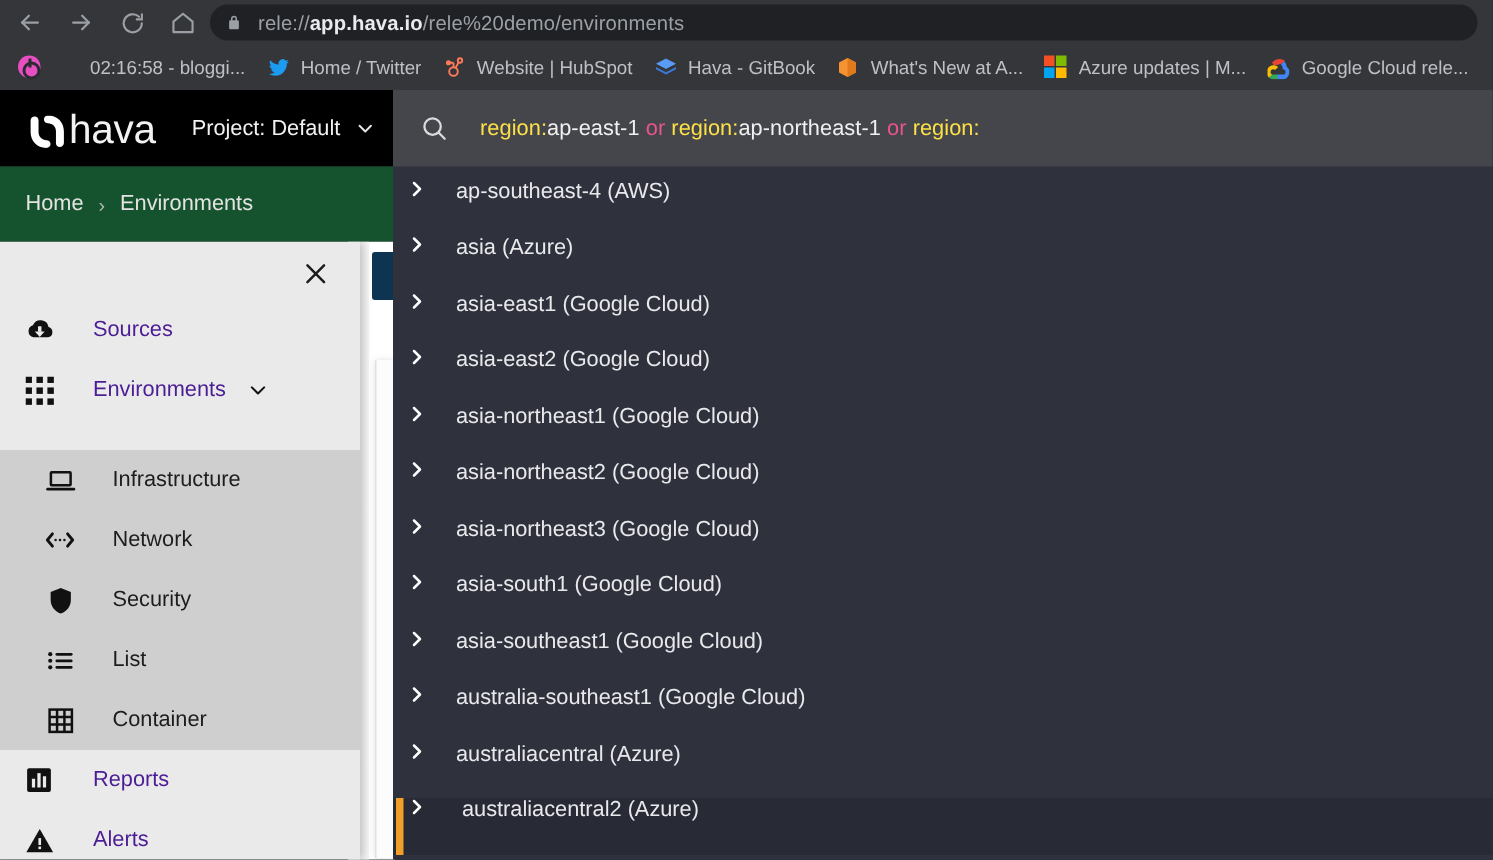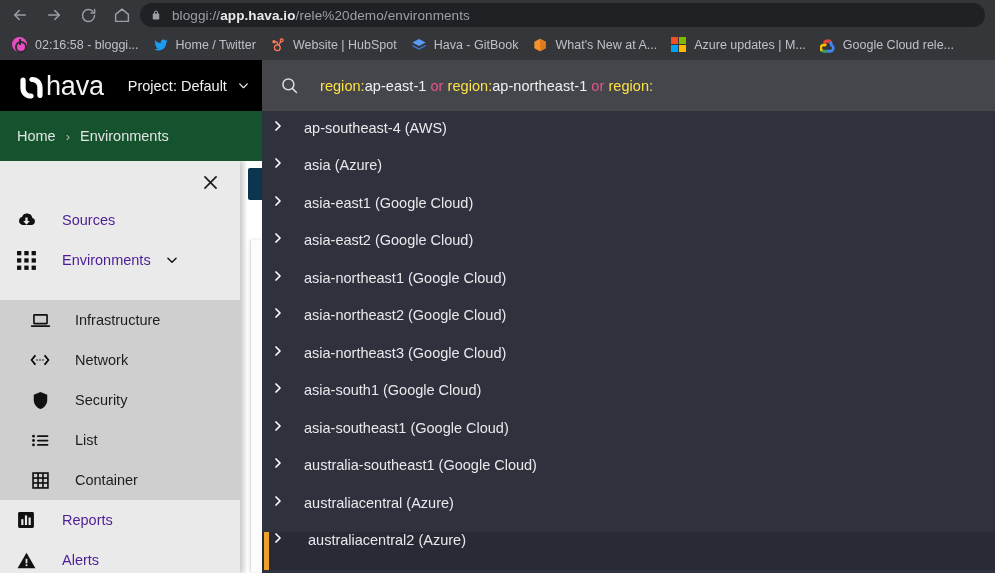--- a/index.html
+++ b/index.html
@@ -42,21 +42,21 @@
 
   #bookmarks-bar {
     position: absolute; left: 0; top: 30px; width: 995px; height: 30px;
     display: flex; align-items: center;
   }
   .bookmark {
     display: flex; align-items: center; height: 24px;
     padding: 0 6px; margin-left: 2px; border-radius: 4px;
     white-space: nowrap;
   }
-  .bookmark:first-child { margin-left: 6px; }
+  .bookmark:first-child { margin-left: 6px; gap: 25px; }
   .bm-label {
     font-size: 12.5px; color: #bdc1c6; margin-left: 7px;
   }
   .bm-icon { width: 16px; height: 16px; flex: 0 0 16px; position: relative; }
 
   
   .ic-power {
     width: 15px; height: 15px; border-radius: 50%;
     background: #e84ec0;
     display: flex; align-items: center; justify-content: center;
@@ -228,21 +228,21 @@
         <path d="M3.5 11.2 12 4.2l8.5 7v9.3h-17z"></path>
       </svg>
     </div>
 
     <div id="omnibox">
       <span id="lock-icon">
         <svg width="12" height="12" viewBox="0 0 24 24" fill="currentColor">
           <path d="M17 9h-1V7a4 4 0 0 0-8 0v2H7a1.5 1.5 0 0 0-1.5 1.5v9A1.5 1.5 0 0 0 7 21h10a1.5 1.5 0 0 0 1.5-1.5v-9A1.5 1.5 0 0 0 17 9zm-7-2a2 2 0 0 1 4 0v2h-4z"></path>
         </svg>
       </span>
-      <span id="url-text"><span>bloggi://</span><b>app.hava.io</b><span>/rele%20demo/environments</span></span>
+      <span id="url-text"><span>rele://</span><b>app.hava.io</b><span>/rele%20demo/environments</span></span>
     </div>
   </div>
 
   <div id="bookmarks-bar">
 
     <div class="bookmark">
       <span class="bm-icon">
           <span class="ic-power"></span>
         </span>
       <span class="bm-label">02:16:58 - bloggi...</span>

